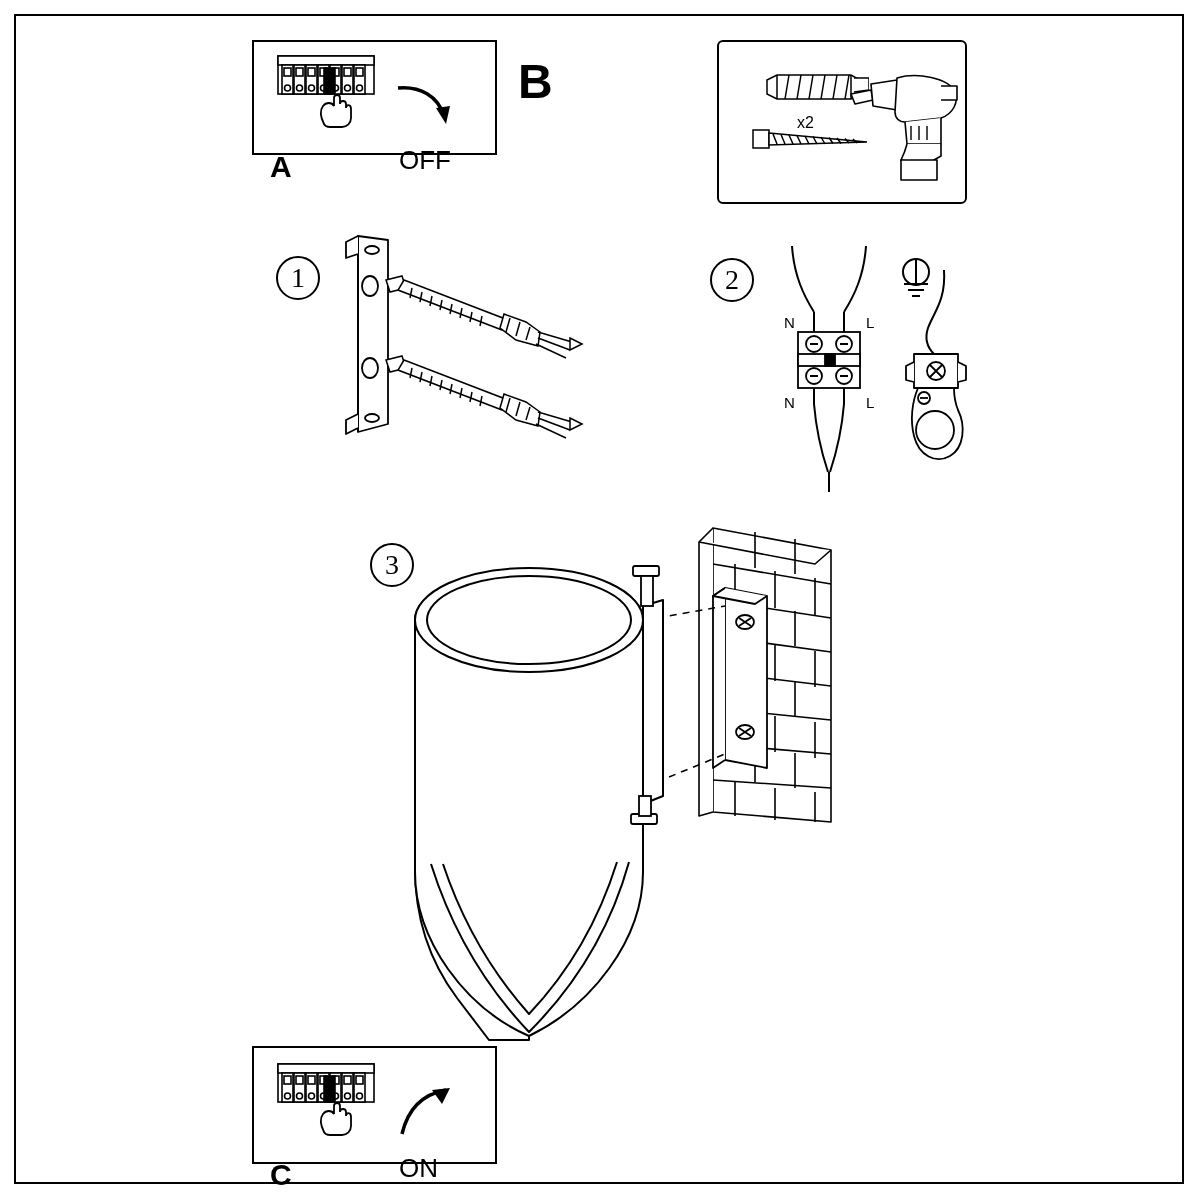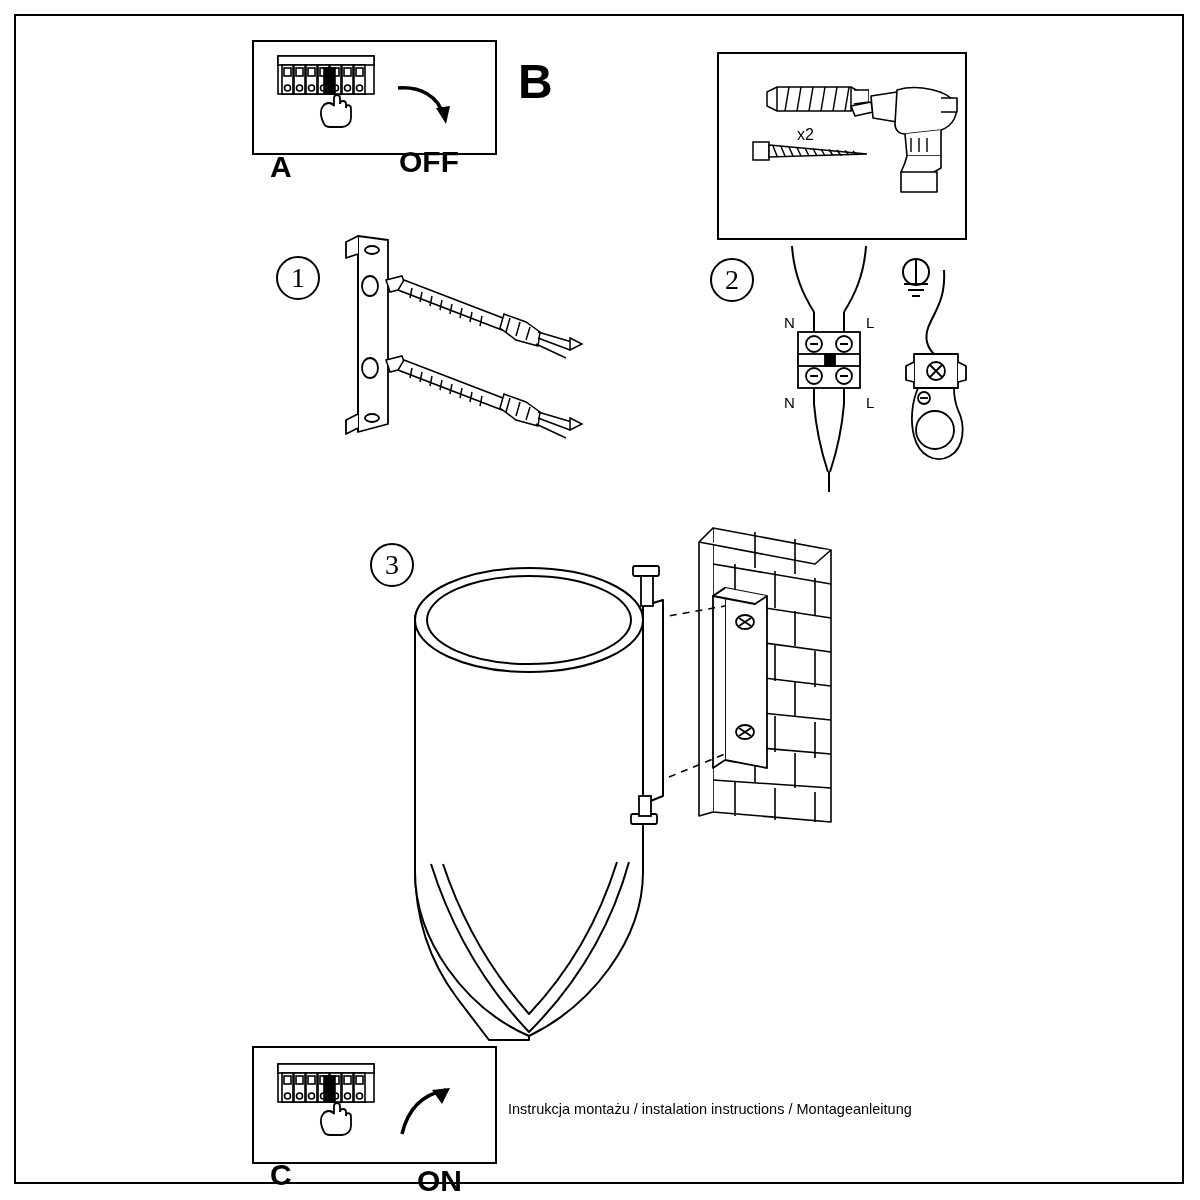--- a/index.html
+++ b/index.html
@@ -3,21 +3,21 @@
 <meta charset="utf-8">
 <style>
   html,body{margin:0;padding:0;background:#ffffff;}
   body{font-family:"Liberation Sans", sans-serif;color:#000;}
   #page{position:relative;width:1200px;height:1200px;background:#fff;overflow:hidden;}
   .frame{position:absolute;left:14px;top:14px;width:1170px;height:1170px;border:2px solid #000;box-sizing:border-box;}
   .box{position:absolute;border:2px solid #000;box-sizing:border-box;background:#fff;}
   .lbl{position:absolute;font-weight:700;}
   .big-letter{font-size:48px;line-height:48px;}
   .step-letter{font-size:30px;line-height:30px;}
-  .word{font-size:30px;font-weight:700;}
+  .word{font-size:26px;font-weight:400;}
   .num-circle{position:absolute;width:44px;height:44px;border:2.5px solid #000;border-radius:50%;box-sizing:border-box;
     display:flex;align-items:center;justify-content:center;font-size:28px;font-weight:400;font-family:"Liberation Serif",serif;}
   .footer{position:absolute;font-size:14.5px;line-height:22px;}
   svg{display:block;}
   .vec{position:absolute;}
 </style>
 </head>
 <body>
 
 <div id="page">
@@ -65,21 +65,21 @@
     <svg class="vec" style="left:140px;top:40px;" width="60" height="50" viewBox="0 0 60 50">
       <path d="M4 6 C26 4 44 14 50 34" stroke="#000" stroke-width="3.5" fill="none"></path>
       <path d="M42 26 L52 42 L56 24 Z" fill="#000"></path>
     </svg>
     <span class="lbl step-letter" style="left:16px;top:110px;">A</span>
     <span class="lbl word" style="left:145px;top:103px;">OFF</span>
   </div>
 
   <span class="lbl big-letter" style="left:518px;top:58px;">B</span>
 
-  <div class="box" style="left:717px;top:52px;width:250px;height:188px;">
+  <div class="box" style="left:717px;top:40px;width:250px;height:164px;border-radius:6px;">
     <svg class="vec" style="left:40px;top:24px;" width="110" height="44" viewBox="0 0 110 44">
       <g stroke="#000" stroke-width="1.5" fill="#fff">
         <path d="M8 14 L18 9 L92 9 L101 14 L101 28 L92 33 L18 33 L8 28 Z"></path>
         <path d="M18 9 L18 33 M30 9 L26 33 M42 9 L38 33 M54 9 L50 33 M66 9 L62 33 M78 9 L74 33 M90 9 L86 33"></path>
         <path d="M92 9 L92 33"></path>
         <path d="M95 12 L110 12 L110 24 L95 26" fill="#fff"></path>
       </g>
     </svg>
     <svg class="vec" style="left:28px;top:80px;" width="128" height="36" viewBox="0 0 128 36">
       <g stroke="#000" stroke-width="1.5" fill="#fff">
@@ -297,20 +297,19 @@
       </g>
       <g stroke="#000" stroke-width="1.8" fill="#fff">
         <path d="M56 76 C52 68 52 62 55 58 C58 54 64 54 66 58 L66 50 C66 46 72 46 72 50 L72 56 C72 52 78 52 78 56 L78 60 C78 56 83 56 83 61 L83 70 C83 75 79 79 74 79 L62 79 C59 79 57 78 56 76 Z"></path>
       </g>
     </svg>
     <svg class="vec" style="left:140px;top:40px;" width="60" height="52" viewBox="0 0 60 52">
       <path d="M8 46 C14 20 30 6 52 2" stroke="#000" stroke-width="3.5" fill="none"></path>
       <path d="M38 2 L56 0 L48 16 Z" fill="#000"></path>
     </svg>
     <span class="lbl step-letter" style="left:16px;top:112px;">C</span>
-    <span class="lbl word" style="left:145px;top:116px;margin-left:18px;">ON</span>
+    <span class="lbl word" style="left:145px;top:105px;">ON</span>
   </div>
 
   <div class="footer" style="left:508px;top:1098px;width:480px;">
-    <div>Instrukcja montażu / instalation instructions / Montageanleitung</div>
   </div>
 
 </div>
 
 </body></html>

